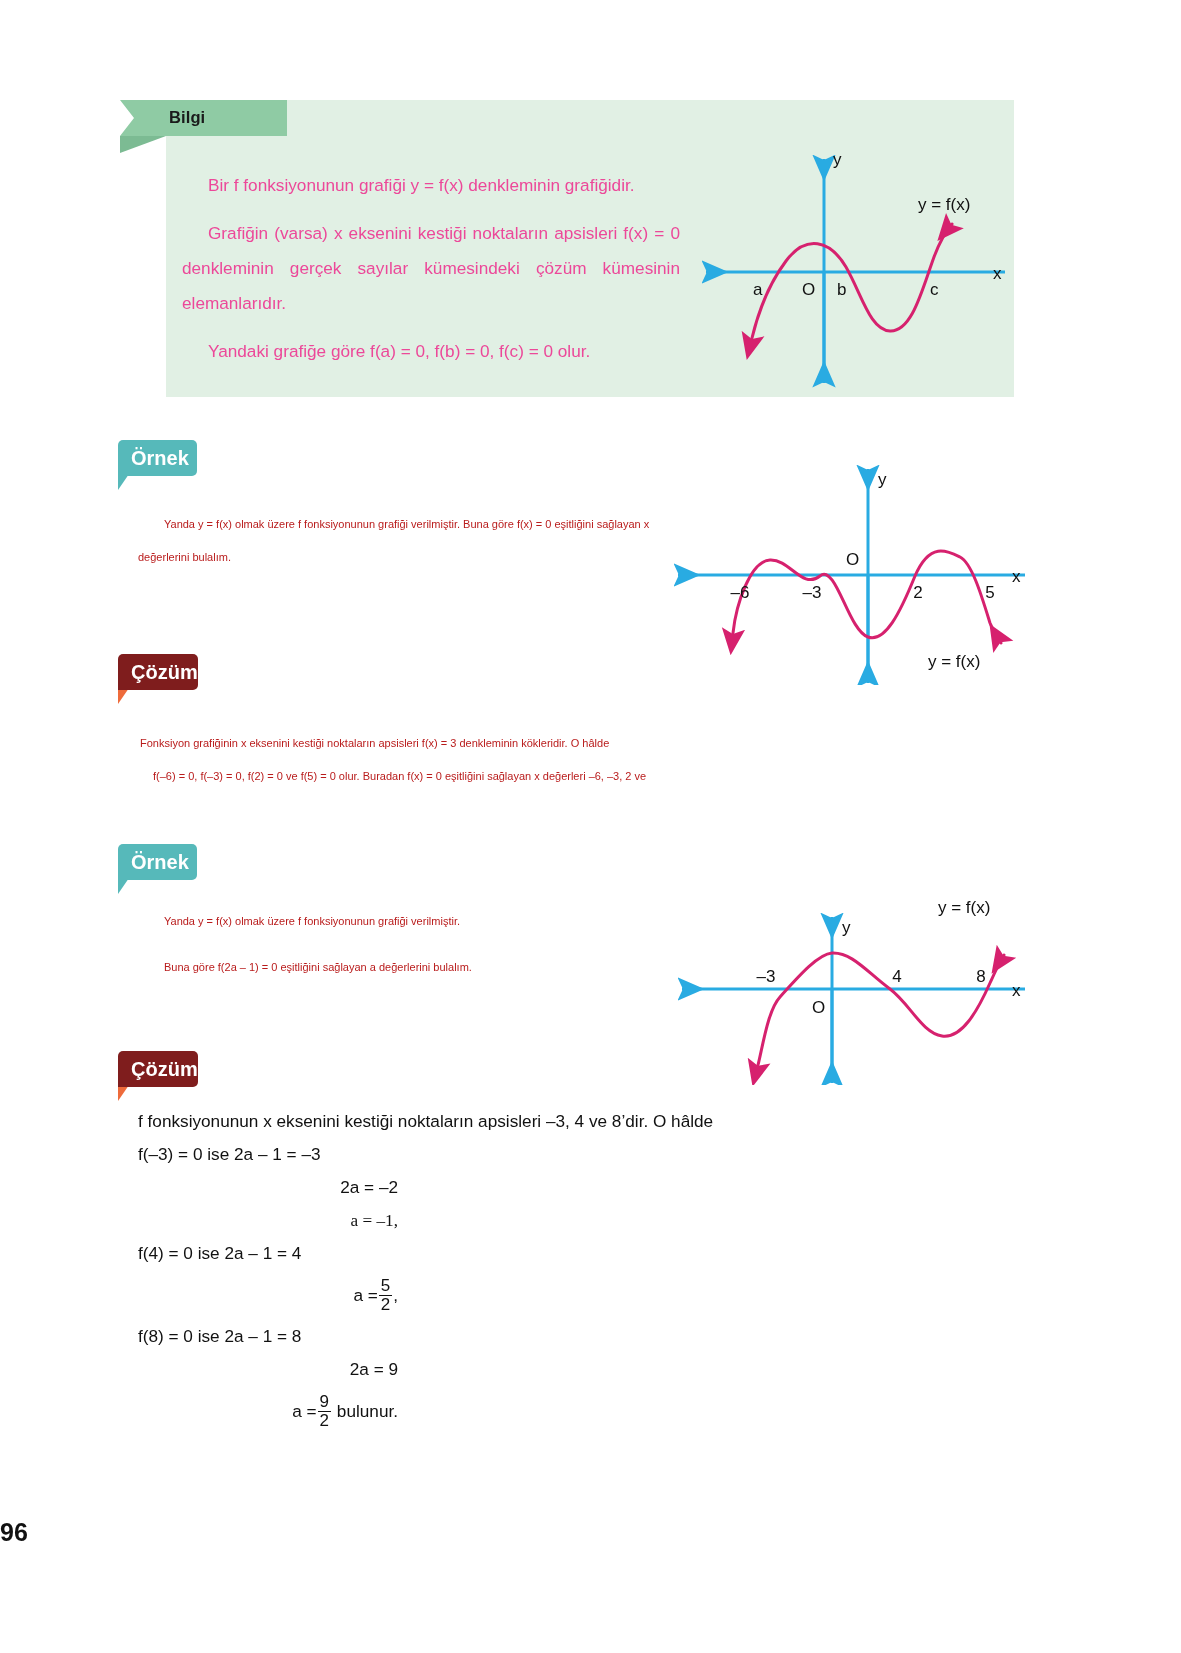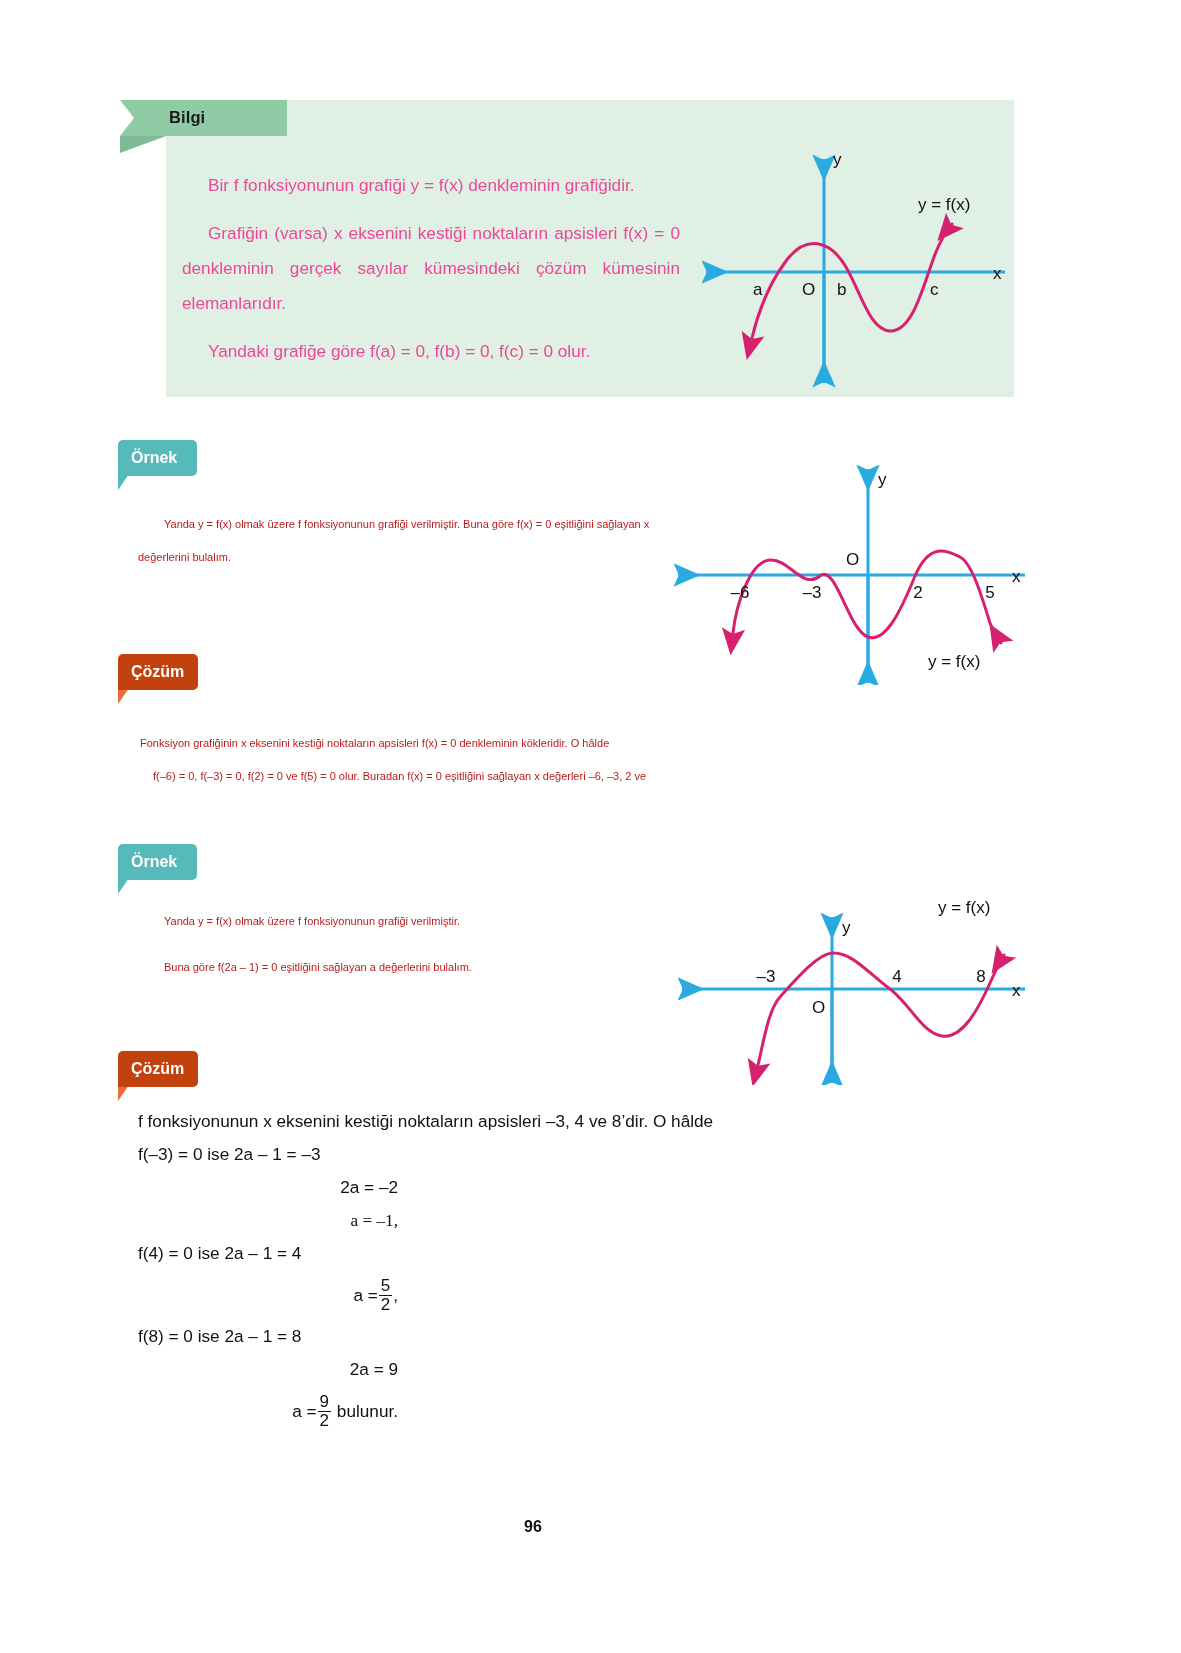--- a/index.html
+++ b/index.html
@@ -78,28 +78,28 @@
   }
   .bilgi-text p { margin: 0 0 13px 0; text-align: justify; }
   .bilgi-text p .ind { display: inline-block; width: 26px; }
 
   
   .tab {
     position: absolute;
     height: 36px;
     border-radius: 5px 5px 5px 0;
     color: #ffffff;
-    font-size: 16px;
+    font-size: 20px;
     font-weight: bold;
     line-height: 36px;
     padding-left: 13px;
     z-index: 5;
   }
   .tab.ornek { background: #56b9ba; width: 79px; }
-  .tab.cozum { background: #c2410c; width: 80px; }
+  .tab.cozum { background: #7f1d1d; width: 80px; }
   .tab-tail {
     position: absolute;
     width: 11px;
     height: 16px;
     z-index: 4;
   }
   .tab-tail.ornek { background: #56b9ba; clip-path: polygon(0 0, 100% 0, 0 100%); }
   .tab-tail.cozum { background: #ee6b3b; clip-path: polygon(0 0, 100% 0, 0 100%); }
 
   
@@ -131,22 +131,21 @@
     top: -1px;
   }
   .frac .num { display: block; padding: 0 2px; }
   .frac .den { display: block; padding: 0 2px; border-top: 1.4px solid #111; }
 
   
   .pageno {
     position: absolute;
     left: 0; right: 0;
     top: 1518px;
-    text-align: center;
-    font-size: 16px;
+    font-size: 25px;
     font-weight: bold;
     color: #111;
   }
 
   svg { display: block; }
   .graph { position: absolute; }
 </style>
 </head>
 <body>
 
@@ -222,21 +221,21 @@
       <text x="258" y="143" font-family="Liberation Sans, sans-serif" font-size="17" fill="#111" text-anchor="middle">2</text>
       <text x="330" y="143" font-family="Liberation Sans, sans-serif" font-size="17" fill="#111" text-anchor="middle">5</text>
       <text x="268" y="212" font-family="Liberation Sans, sans-serif" font-size="17" fill="#111">y = f(x)</text>
     </svg>
   </div>
 
   <div class="tab-tail cozum" style="left:118px; top:688px;"></div>
   <div class="tab cozum" style="left:118px; top:654px;">Çözüm</div>
 
   <div class="para" style="left:118px; top:727px; width:960px;">
-    <p style="padding-left:22px;">Fonksiyon grafiğinin x eksenini kestiği noktaların apsisleri f(x) = 0 denkleminin kökleridir. O hâlde</p>
+    <p style="padding-left:22px;">Fonksiyon grafiğinin x eksenini kestiği noktaların apsisleri f(x) = 3 denkleminin kökleridir. O hâlde</p>
     <p style="padding-left:35px;">f(–6) = 0, f(–3) = 0, f(2) = 0 ve f(5) = 0 olur. Buradan f(x) = 0 eşitliğini sağlayan x değerleri –6, –3, 2 ve</p>
   </div>
 
   <div class="tab-tail ornek" style="left:118px; top:878px;"></div>
   <div class="tab ornek" style="left:118px; top:844px;">Örnek</div>
 
   <div class="para" style="left:138px; top:905px; width:520px;">
     <p><span class="ind"></span><span>Yanda y = f(x) olmak üzere f fonksiyonunun grafiği verilmiştir.</span></p>
     <p style="margin-top:13px;"><span class="ind"></span><span>Buna göre f(2a – 1) = 0 eşitliğini sağlayan a değerlerini bulalım.</span></p>
   </div>

